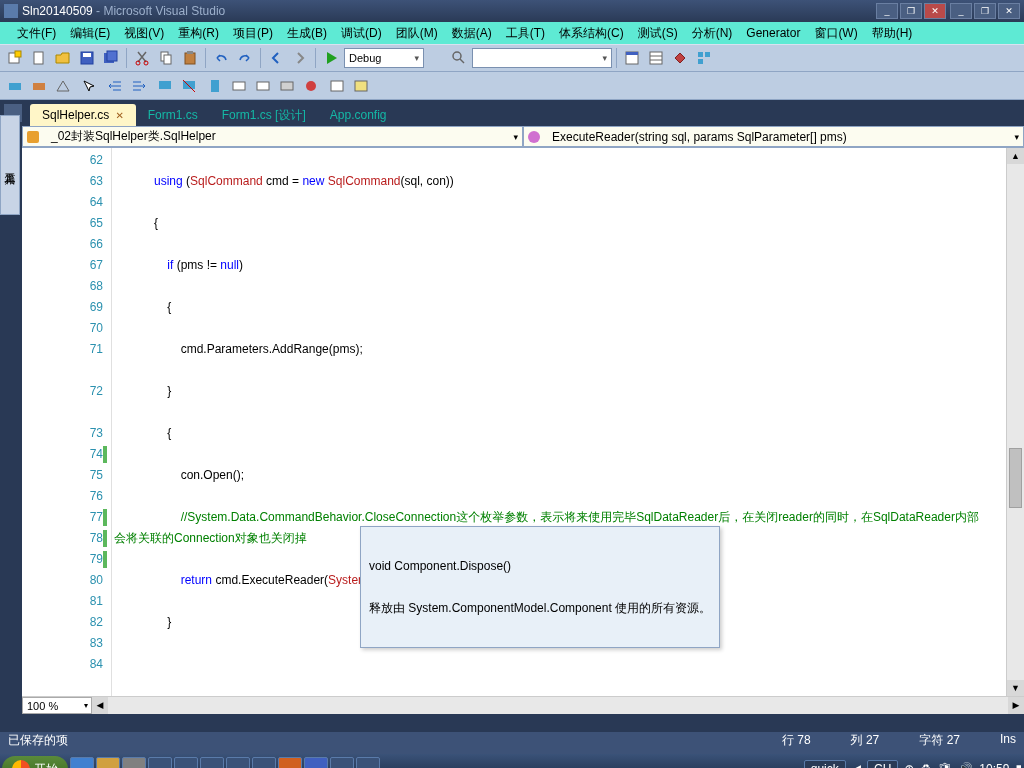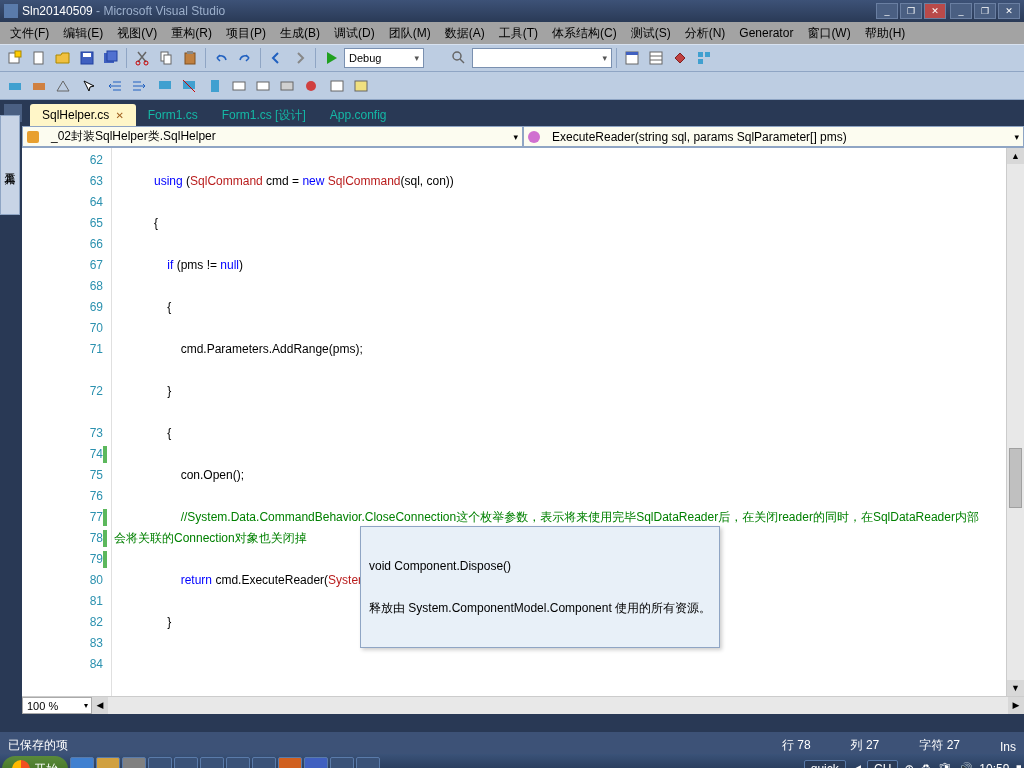--- a/index.html
+++ b/index.html
@@ -5,21 +5,21 @@
 * { margin: 0; padding: 0; box-sizing: border-box; font-family: "Microsoft YaHei", "SimSun", sans-serif; font-size: 12px; }
 body { background: #293955; width: 1024px; height: 768px; overflow: hidden; }
 .titlebar { height: 22px; background: linear-gradient(#3d5277, #2a3a56); color: #fff; display: flex; align-items: center; padding: 0 4px; }
 .titlebar .vs-icon { width: 14px; height: 14px; background: #5a7bab; margin-right: 4px; }
 .titlebar .title { flex: 1; font-size: 11px; }
 .titlebar .title .white { color: #fff; }
 .titlebar .title .dim { color: #9db0cc; }
 .titlebar .winbtns { display: flex; gap: 2px; }
 .titlebar .winbtn { width: 22px; height: 16px; background: #4a5f82; border: 1px solid #6a7fa2; display: flex; align-items: center; justify-content: center; color: #fff; font-size: 9px; }
 .winbtn.close { background: #b94a4a; }
-.menubar { height: 22px; background: #a3a3a3; display: flex; align-items: center; padding: 0 4px; gap: 2px; color: #000; }
+.menubar { height: 22px; background: #5eead4; display: flex; align-items: center; padding: 0 11px; gap: 2px; color: #000; }
 .menubar span { padding: 2px 6px; cursor: default; font-size: 12px; }
 .toolbar { height: 28px; background: #bdcde2; border-top: 1px solid #d8e2f0; border-bottom: 1px solid #8fa5c4; display: flex; align-items: center; padding: 0 4px; gap: 2px; }
 .toolbar .sep { width: 1px; height: 20px; background: #8fa5c4; margin: 0 2px; }
 .tbtn { width: 22px; height: 22px; display: flex; align-items: center; justify-content: center; border: 1px solid transparent; }
 .tbtn svg { width: 16px; height: 16px; }
 .config-dd { height: 20px; border: 1px solid #7a90b0; background: #fff; padding: 0 18px 0 4px; font-size: 11px; display: flex; align-items: center; position: relative; min-width: 80px; }
 .config-dd::after { content: "▾"; position: absolute; right: 4px; font-size: 9px; color: #555; }
 .toolbar2 { height: 28px; background: #bdcde2; border-bottom: 1px solid #8fa5c4; display: flex; align-items: center; padding: 0 4px; gap: 2px; }
 .tabstrip { height: 26px; background: #293955; display: flex; align-items: flex-end; padding: 0 30px 0 30px; gap: 0; position: relative; }
 .tabstrip .pin { position: absolute; left: 4px; top: 4px; width: 18px; height: 18px; background: #4a5f82; }
@@ -46,21 +46,21 @@
 .vscroll .arr { position: absolute; left: 0; right: 0; height: 16px; background: #d8d8d8; text-align: center; font-size: 9px; line-height: 16px; }
 .vscroll .arr.top { top: 0; }
 .vscroll .arr.bot { bottom: 0; }
 .hscroll-row { height: 18px; background: #e8e8e8; display: flex; margin-left: 22px; border-top: 1px solid #ccc; }
 .zoom { width: 70px; border: 1px solid #aaa; background: #fff; font-size: 11px; padding: 0 4px; display: flex; align-items: center; position: relative; }
 .zoom::after { content: "▾"; position: absolute; right: 3px; font-size: 8px; }
 .hscroll { flex: 1; background: #e8e8e8; position: relative; }
 .hscroll .arr { position: absolute; top: 0; bottom: 0; width: 16px; background: #d8d8d8; text-align: center; font-size: 9px; line-height: 16px; }
 .hscroll .arr.l { left: 0; } .hscroll .arr.r { right: 0; }
 .gap { height: 18px; background: #293955; }
-.statusbar { height: 22px; background: #3d5277; color: #fff; display: flex; align-items: flex-end; padding: 0 8px; font-size: 11px; gap: 40px; }
+.statusbar { height: 22px; background: #3d5277; color: #fff; display: flex; align-items: flex-start; padding: 0 8px; font-size: 11px; gap: 40px; }
 .statusbar .sp { flex: 1; }
 .taskbar { height: 30px; background: linear-gradient(#3a5278, #1a2a44); display: flex; align-items: center; padding: 0 2px; gap: 2px; }
 .start { height: 26px; padding: 0 10px; background: linear-gradient(#5a8a3a, #3a6a1a); border-radius: 13px; color: #fff; display: flex; align-items: center; gap: 4px; font-size: 12px; }
 .start .orb { width: 18px; height: 18px; border-radius: 50%; background: conic-gradient(#f25022 0 90deg, #7fba00 90deg 180deg, #00a4ef 180deg 270deg, #ffb900 270deg); }
 .tray-app { width: 24px; height: 24px; border: 1px solid #5a7baa; background: #3a5278; border-radius: 2px; }
 .tray { margin-left: auto; display: flex; align-items: center; gap: 6px; color: #fff; font-size: 11px; }
 .tray .pill { background: #2a3a56; border: 1px solid #5a7baa; padding: 1px 6px; border-radius: 2px; }
 </style>
 </head>
 <body>

